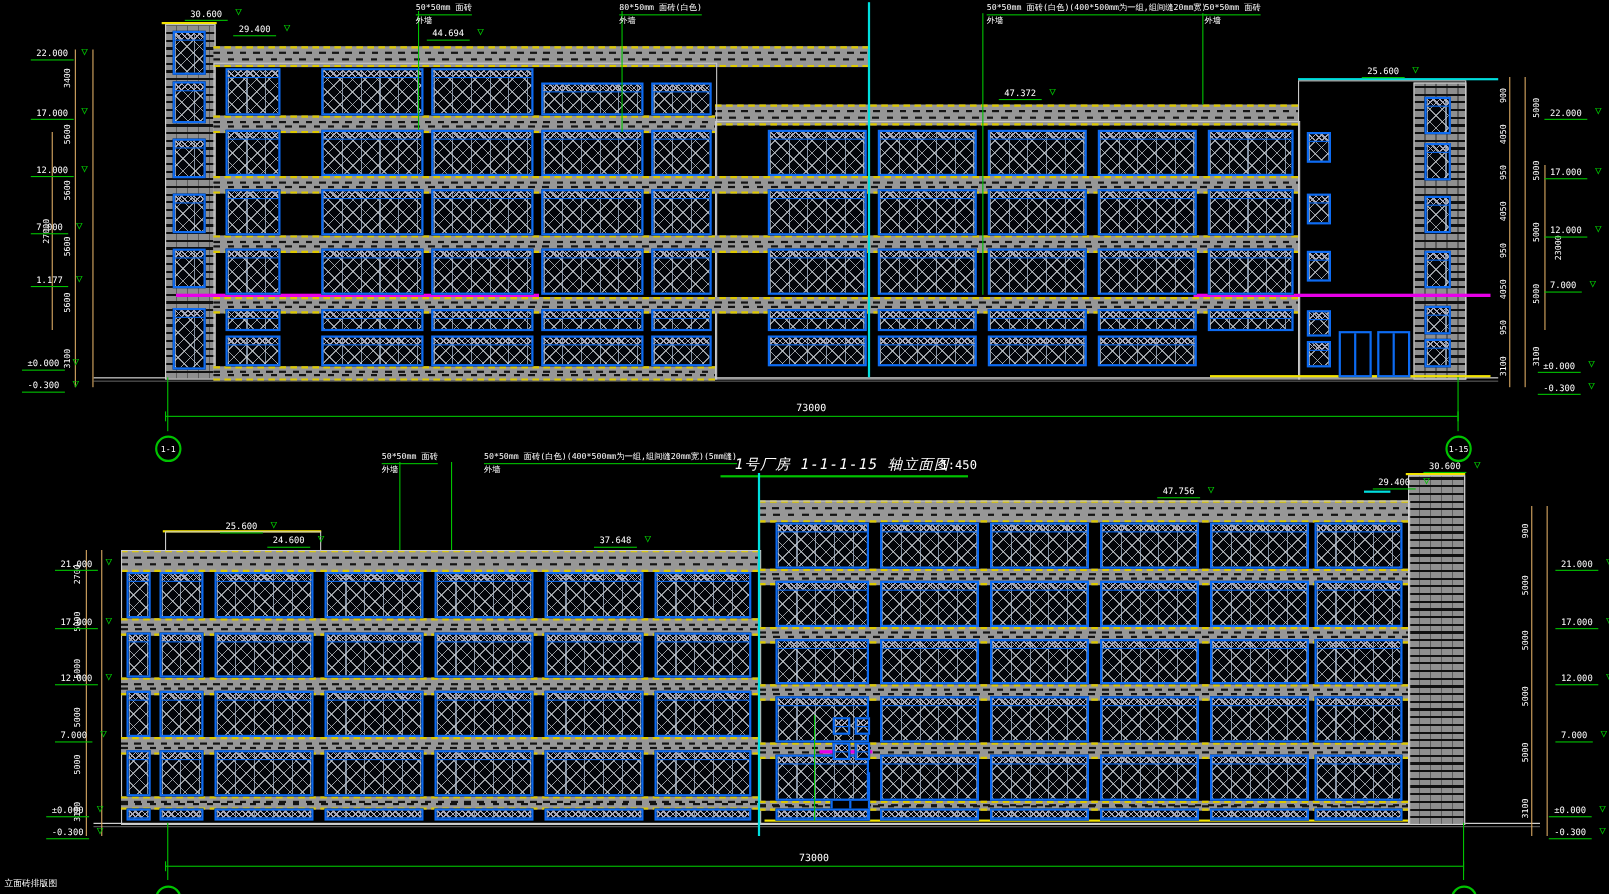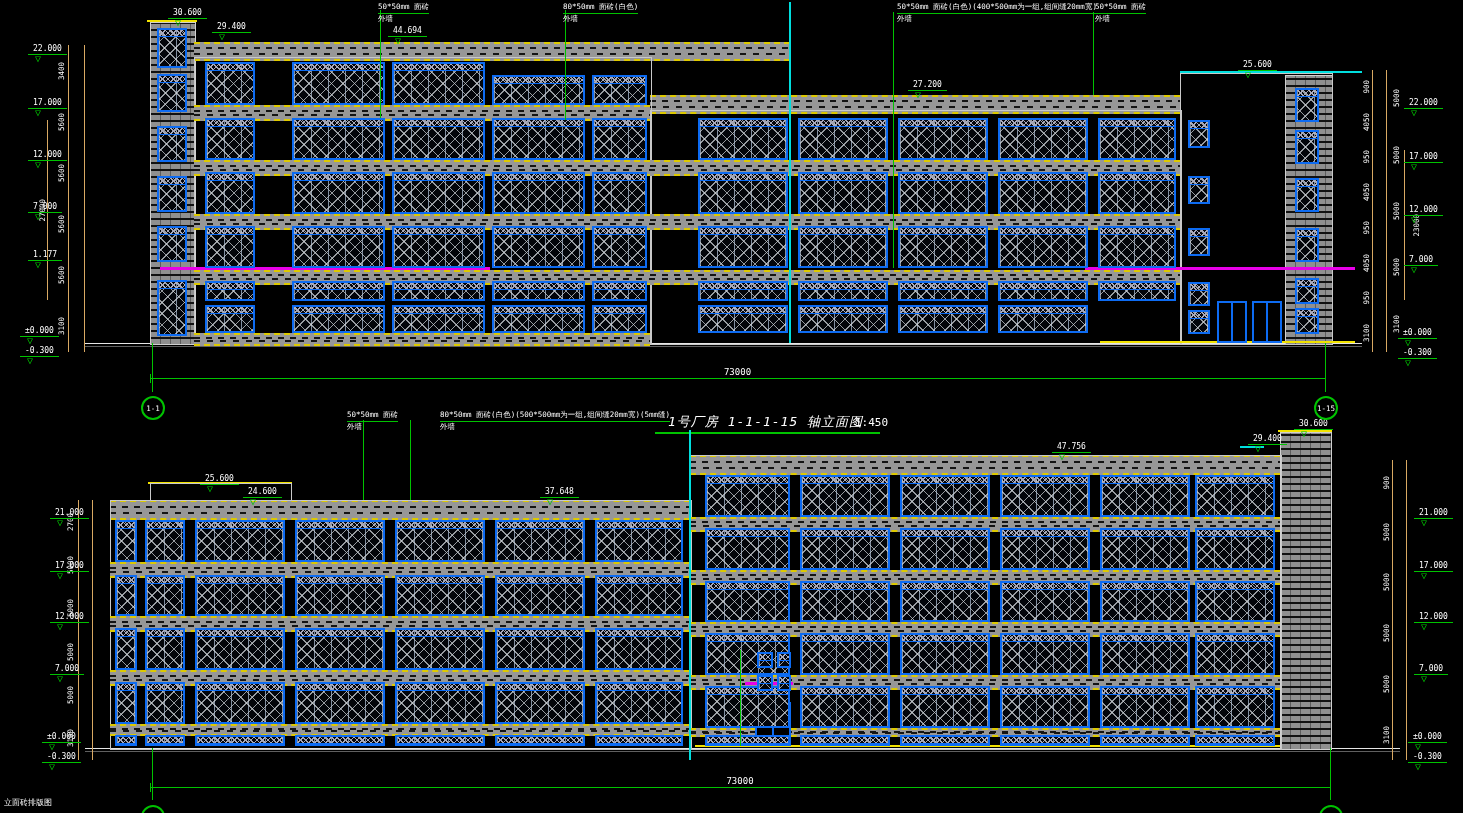--- a/index.html
+++ b/index.html
@@ -29,21 +29,21 @@
       repeating-linear-gradient(135deg,#aab 0 1px,transparent 1px 4px);}
   .door{border:2px solid #0d6bf2;background:#000;box-sizing:border-box;}
   .door::before{content:"";position:absolute;top:0;bottom:0;left:50%;width:2px;margin-left:-1px;background:#0d6bf2;}
   .gline{background:#e6e6e6;}
   .gline2{background:#5f5f5f;}
   .yline{background:#f2e300;}
   .mline{background:#e800e8;}
   .cline{background:#00dede;}
   .gv{background:#00c300;}
   .tan{background:#d9a963;}
-  .elev{display:flex;flex-direction:column;align-items:flex-start;z-index:8;}
+  .elev{display:flex;flex-direction:row;align-items:flex-start;z-index:8;}
   .elabel{color:#fff;font-size:8px;line-height:9px;border-bottom:1px solid #00c300;padding:0 5px 1px 5px;white-space:nowrap;}
   .etri{color:#00c300;font-size:10px;line-height:7px;margin-left:7px;}
   .ann{color:#fff;font-size:7.5px;line-height:1.35;white-space:nowrap;z-index:9;}
   .ann .l1{border-bottom:1px solid #00c300;display:inline-block;padding-bottom:1px;text-align:right;}
   .vchain{display:flex;flex-direction:column;justify-content:space-around;align-items:center;z-index:7;}
   .vnum{color:#fff;font-size:7.5px;writing-mode:vertical-rl;transform:rotate(180deg);white-space:nowrap;}
   .hdim{background:#00c300;height:1px;}
   .hdim .tick{position:absolute;top:-4px;width:1px;height:9px;background:#00c300;}
   .hlabel{position:absolute;color:#fff;font-size:9px;transform:translate(-50%,-110%);white-space:nowrap;}
   .bubble{width:20px;height:20px;border:2px solid #00c300;border-radius:50%;color:#fff;
@@ -168,21 +168,21 @@
     </div>
     <div class="abs elev" style="left: 212px; top: 22px;">
       <span class="elabel">29.400</span>
       <span class="etri">▽</span>
     </div>
     <div class="abs elev" style="left: 388px; top: 26px;">
       <span class="elabel">44.694</span>
       <span class="etri">▽</span>
     </div>
     <div class="abs elev" style="left: 908px; top: 80px;">
-      <span class="elabel">27.200</span>
+      <span class="elabel">47.372</span>
       <span class="etri">▽</span>
     </div>
     <div class="abs elev" style="left: 1238px; top: 60px;">
       <span class="elabel">25.600</span>
       <span class="etri">▽</span>
     </div>
     <div class="abs elev" style="left: 28px; top: 44px;">
       <span class="elabel">22.000</span>
       <span class="etri">▽</span>
     </div>
@@ -495,16 +495,16 @@
       <span class="tick" style="left: 1180px;"></span>
       <span class="hlabel" style="left: 590px;">73000</span>
     </div>
     <div class="abs bubble" style="left: 141px; top: 805px;">1-15</div>
     <div class="abs bubble" style="left: 1319px; top: 805px;">1-1</div>
     <div class="abs ann" style="left: 347px; top: 410px;">
       <div><span class="l1">50*50mm 面砖</span></div>
       <div>外墙</div>
     </div>
     <div class="abs ann" style="left: 440px; top: 410px;">
-      <div><span class="l1">80*50mm 面砖(白色)(500*500mm为一组,组间缝20mm宽)(5mm缝)</span></div>
+      <div><span class="l1">50*50mm 面砖(白色)(400*500mm为一组,组间缝20mm宽)(5mm缝)</span></div>
       <div>外墙</div>
     </div>
   </div>
 
 </body></html>

